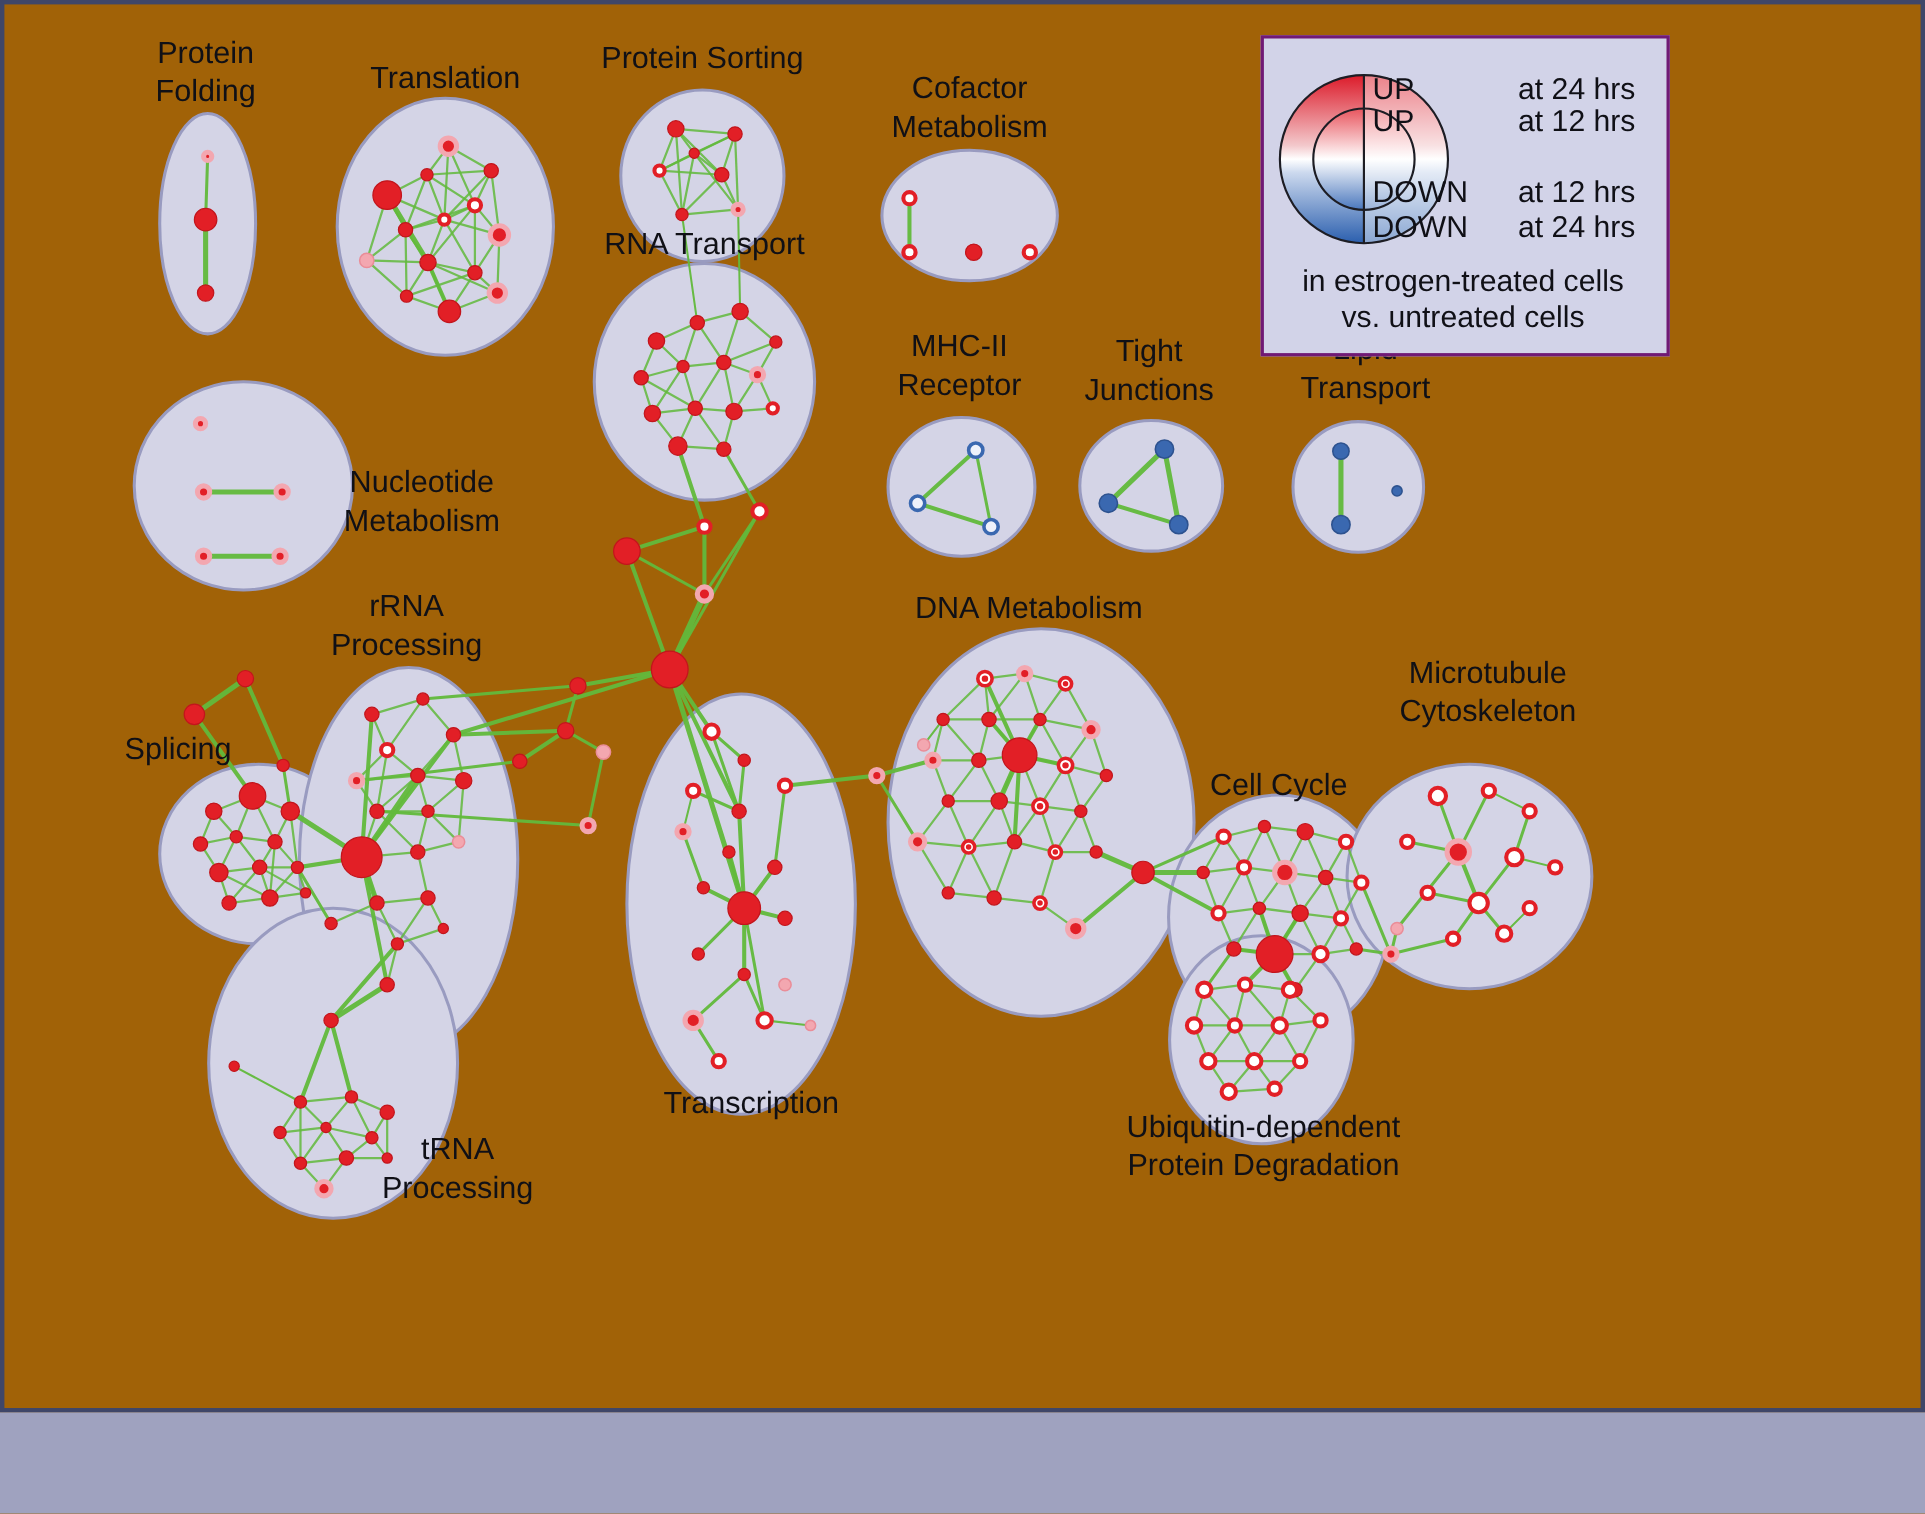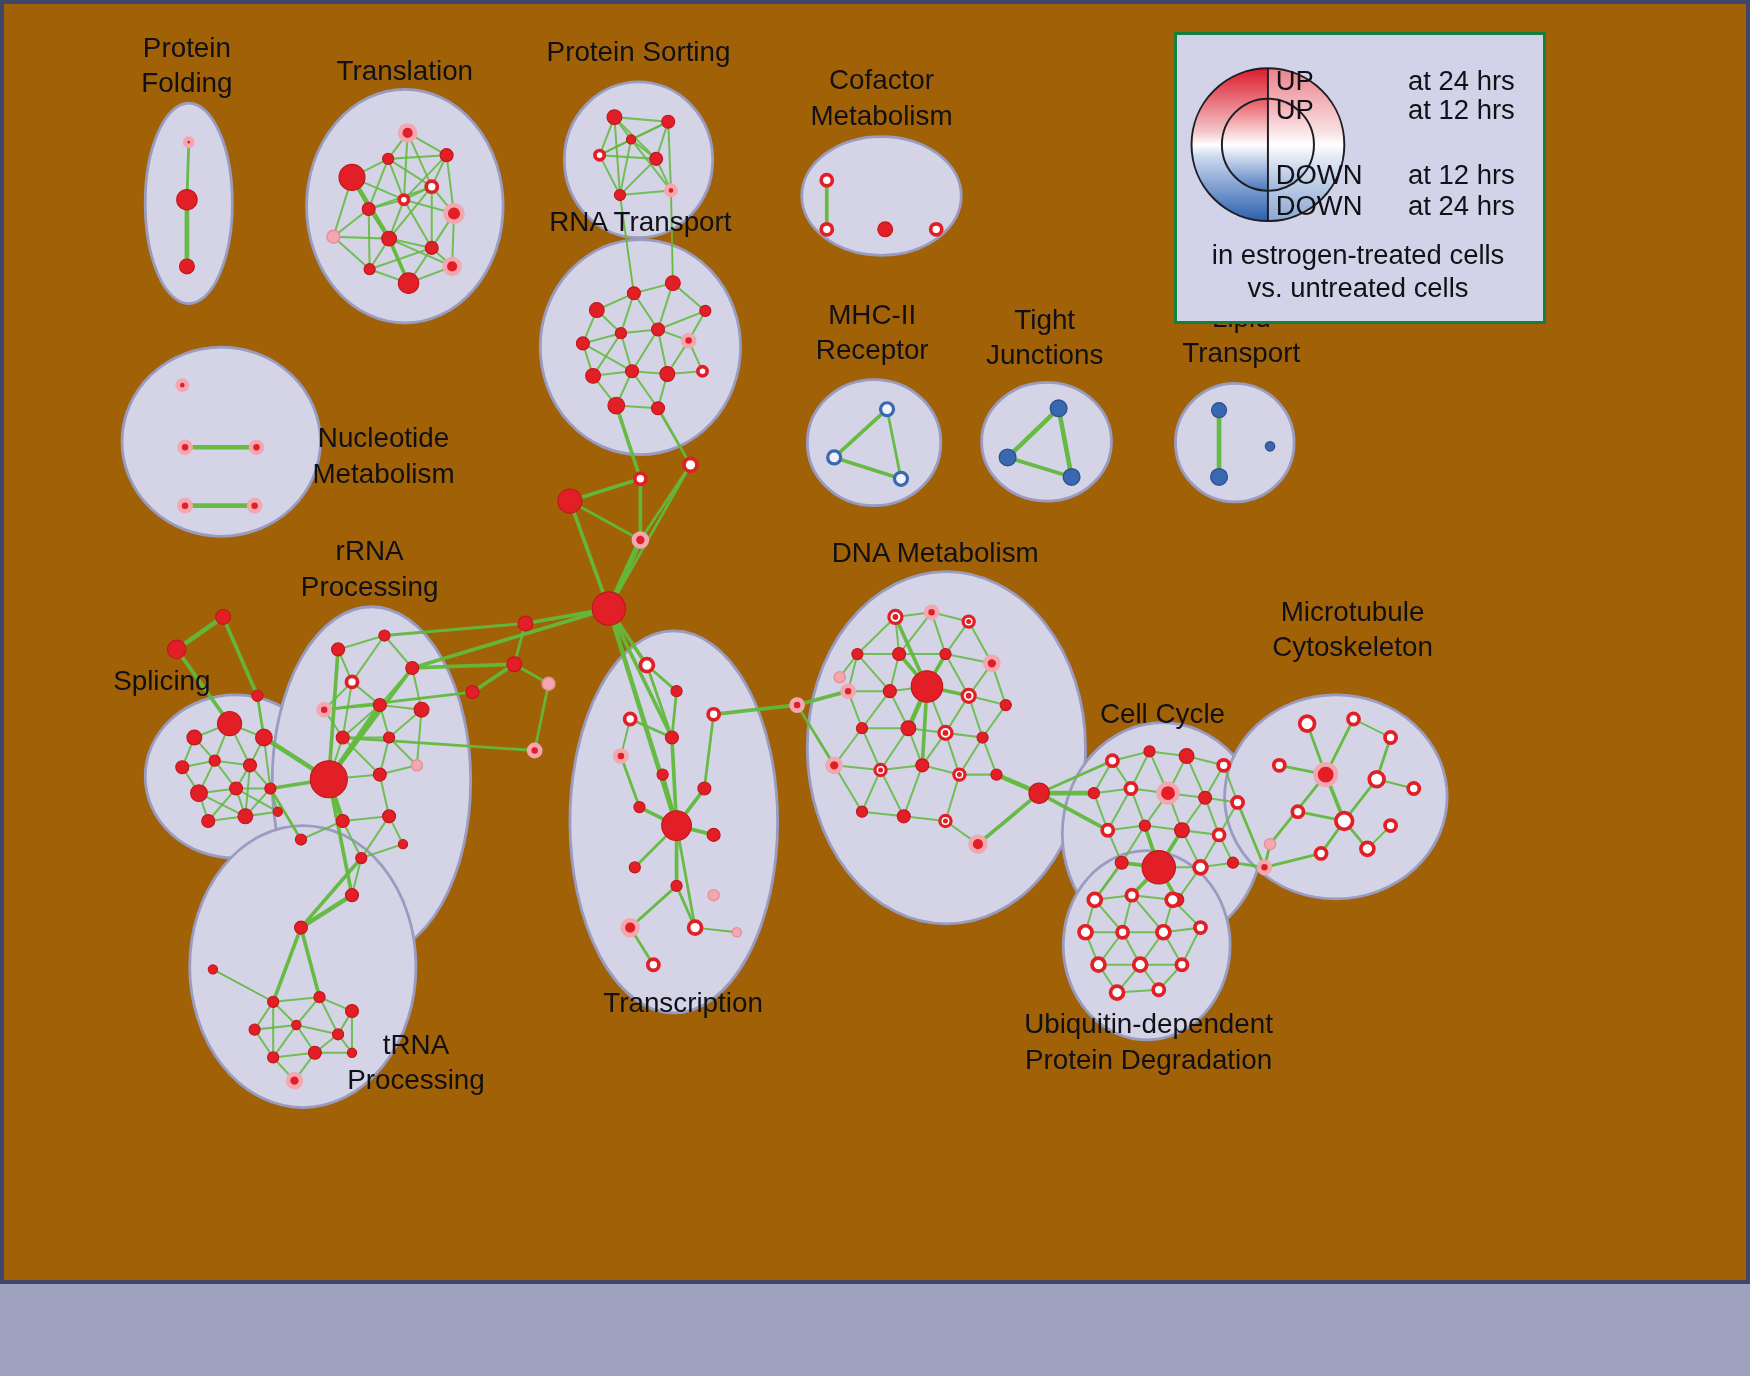--- a/index.html
+++ b/index.html
@@ -8,22 +8,22 @@
     width:1750px;height:1284px;
     background:#a16207;
     border:4px solid #3f4668;
     box-sizing:border-box;
     overflow:hidden;
     font-family:"Liberation Sans", sans-serif;
   }
   #network-svg{position:absolute;left:0;top:0;width:100%;height:100%;}
   .legend-box{
     position:absolute;
-    left:1170px;top:28px;width:372px;height:292px;
-    border:3px solid #15803d;
+    left:1142px;top:28px;width:372px;height:292px;
+    border:3px solid #701a75;
     background:#d2d3e8;
     box-sizing:border-box;
     z-index:5;
   }
   .legend-box svg{display:block;width:100%;height:100%;}
   text{fill:#101016;}
 </style>
 </head>
 <body>
 

